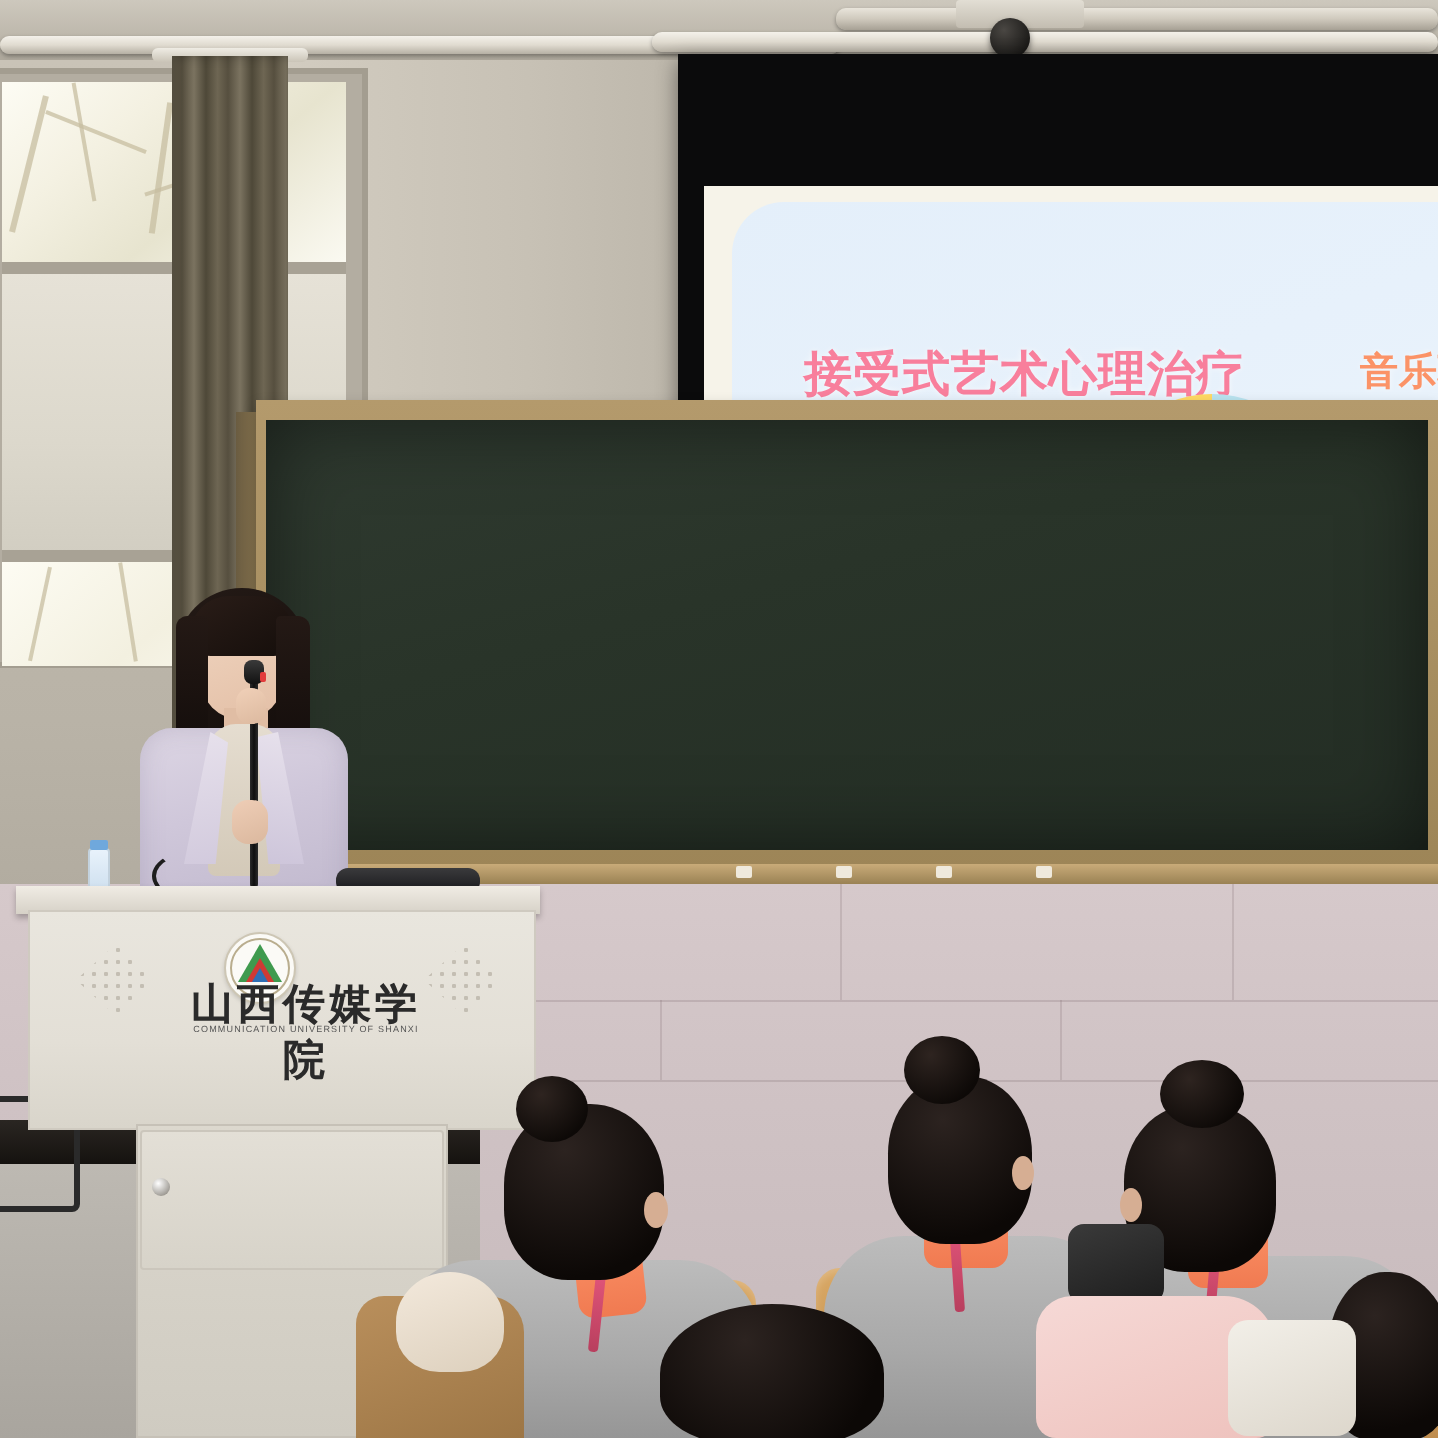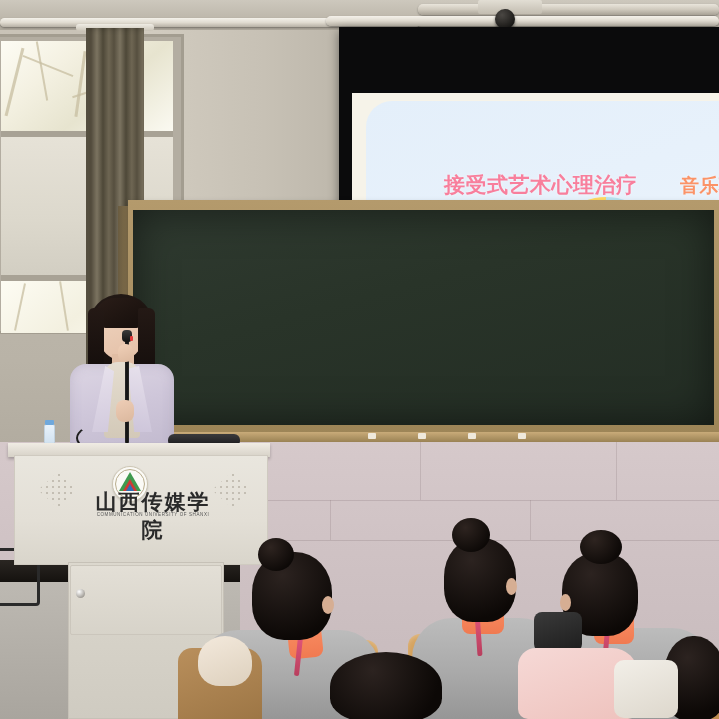--- a/index.html
+++ b/index.html
@@ -109,21 +109,21 @@
   .slide-title{
     position:absolute;left:168px;top:22px;
     font-size:22px;letter-spacing:1px;font-weight:700;
     color:#9aa3ab;text-shadow:0 0 2px rgba(255,255,255,.7);
     white-space:nowrap;
   }
   .lbl{
     position:absolute;white-space:nowrap;font-weight:800;
     text-shadow:0 0 3px rgba(255,255,255,.65);
   }
-  .lbl-accept{left:36px;top:70px;font-size:21px;color:#f87f9c;letter-spacing:.5px;margin-left:42px;}
+  .lbl-accept{left:36px;top:70px;font-size:24px;color:#f87f9c;letter-spacing:.5px;}
   .lbl-improv{left:78px;top:168px;font-size:17px;color:#a9cf97;letter-spacing:.5px;}
   .lbl-drama {left:244px;top:208px;font-size:17px;color:#fa9a84;letter-spacing:.5px;}
   .lbl-music {left:314px;top:72px;font-size:19px;color:#fb9367;letter-spacing:.5px;}
   .lbl-dance {left:318px;top:140px;font-size:18px;color:#9aa6f0;letter-spacing:.5px;}
 
   
   .donut-wrap{position:absolute;left:182px;top:96px;width:116px;height:116px;}
   .donut{
     position:absolute;inset:0;border-radius:50%;
     background:conic-gradient(

